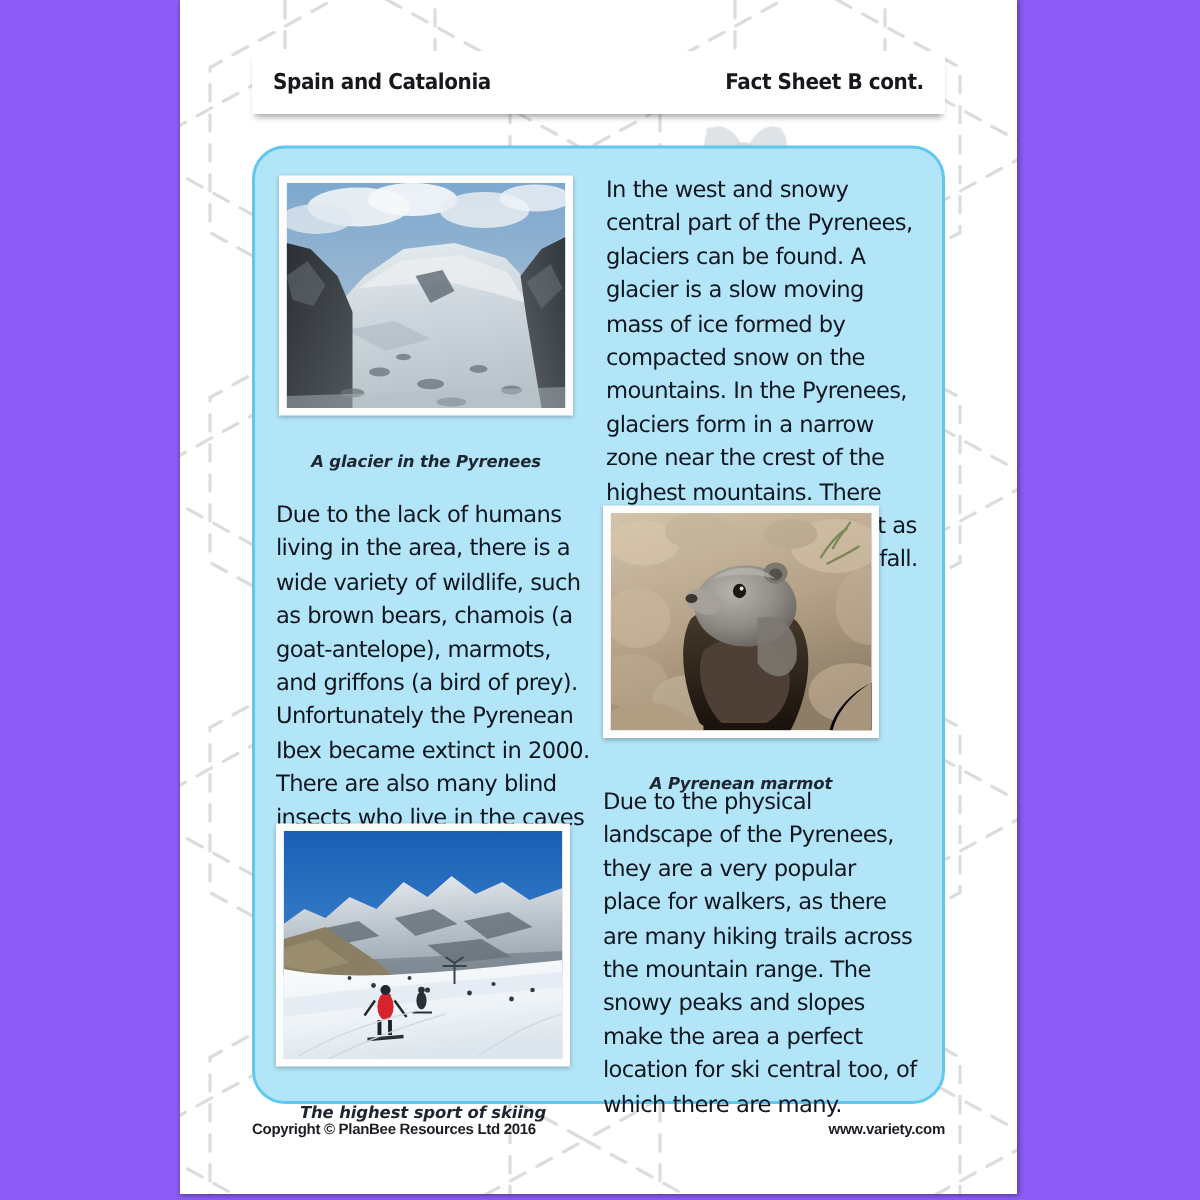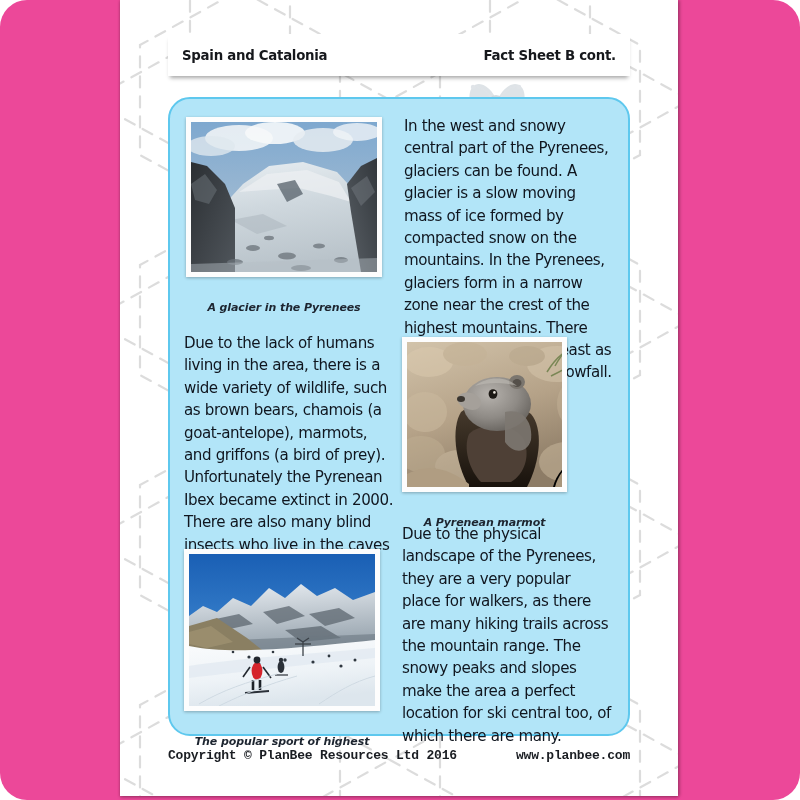--- a/index.html
+++ b/index.html
@@ -9,22 +9,21 @@
     height: 800px;
     overflow: hidden;
     background: #ffffff;
     font-family: "Liberation Sans", sans-serif;
   }
 
   #stage {
     position: relative;
     width: 800px;
     height: 800px;
-    background: #ec4899;
-    border-radius: 27px;
+    background: #8b5cf6;
   }
 
   
   .page {
     position: absolute;
     left: 120px;
     top: 0px;
     width: 558px;
     height: 796px;
     background: #ffffff;
@@ -140,23 +139,23 @@
     position: absolute;
     left: 48px;
     top: 748px;
     width: 462px;
     display: flex;
     justify-content: space-between;
     align-items: baseline;
     z-index: 10;
   }
   .footer-left, .footer-right {
-    font-family: Liberation Mono, monospace;
+    font-family: Liberation Sans, sans-serif;
     font-weight: bold;
-    font-size: 13px;
+    font-size: 10px;
     color: #1a1d22;
     letter-spacing: -0.2px;
     white-space: nowrap;
   }
 </style>
 </head>
 <body>
 
 <div id="stage">
 
@@ -229,21 +228,21 @@
               </svg>
             </div>
           </div>
           <div class="caption">A glacier in the Pyrenees</div>
         </div>
 
         <div class="textblock" style="left:234px; top:16px; width:210px;">In the west and snowy central part of the Pyrenees, glaciers can be found. A glacier is a slow moving mass of ice formed by compacted snow on the mountains. In the Pyrenees, glaciers form in a narrow zone near the crest of the highest mountains. There are no glaciers in the east as there is not enough snowfall.</div>
 
         <div class="textblock" style="left:14px; top:233px; width:212px;">Due to the lack of humans living in the area, there is a wide variety of wildlife, such as brown bears, chamois (a goat-antelope), marmots, and griffons (a bird of prey). Unfortunately the Pyrenean Ibex became extinct in 2000. There are also many blind insects who live in the caves and caverns of the mountains.</div>
 
-        <div class="figure" style="left:232px; top:238px; width:165px;">
+        <div class="figure" style="left:232px; top:238px; width:184px;">
           <div class="photo-frame">
             <div class="photo">
               <svg width="186" height="145" viewBox="0 0 186 145" preserveAspectRatio="none" role="img">
                 <defs>
                   <linearGradient id="rockBg" x1="0" y1="0" x2="0.5" y2="1">
                     <stop offset="0%" stop-color="#cdbda4"></stop>
                     <stop offset="50%" stop-color="#b8a389"></stop>
                     <stop offset="100%" stop-color="#9c8straight"></stop>
                   </linearGradient>
                   <linearGradient id="rockBg2" x1="0" y1="0" x2="0.4" y2="1">
@@ -384,31 +383,31 @@
                 </g>
 
                 <g stroke="#cdd8e1" stroke-width="1" fill="none" opacity="0.9">
                   <path d="M10,150 C34,136 58,128 88,120"></path>
                   <path d="M30,152 C54,140 80,130 108,122"></path>
                   <path d="M130,150 C148,138 164,128 186,122"></path>
                 </g>
               </svg>
             </div>
           </div>
-          <div class="caption">The popular sport of highest</div>
+          <div class="caption">The highest sport of skiing</div>
         </div>
 
         <div class="textblock" style="left:232px; top:424px; width:210px;">Due to the physical landscape of the Pyrenees, they are a very popular place for walkers, as there are many hiking trails across the mountain range. The snowy peaks and slopes make the area a perfect location for ski central too, of which there are many.</div>
 
       </div>
     </div>
 
     <div class="footer">
       <div class="footer-left">Copyright © PlanBee Resources Ltd 2016</div>
-      <div class="footer-right">www.planbee.com</div>
+      <div class="footer-right">www.variety.com</div>
     </div>
 
     <div class="watermark">
       <svg width="558" height="796" viewBox="0 0 558 796">
         <defs>
           <g id="hexcell">
             <polygon points="100,0 200,55 200,165 100,220 0,165 0,55" fill="none" stroke="#b9b9b9" stroke-width="2.2" stroke-dasharray="11 9" stroke-linecap="round"></polygon>
           </g>
           <g id="beeMark">
 

